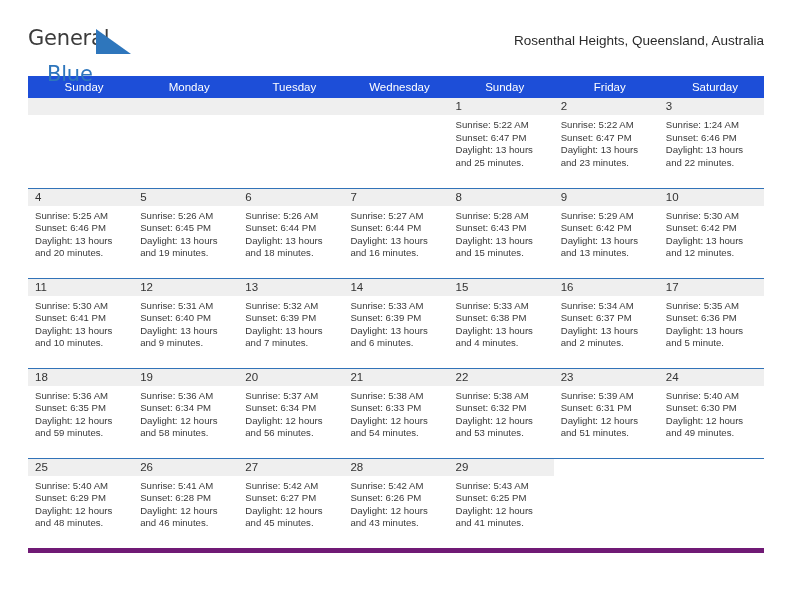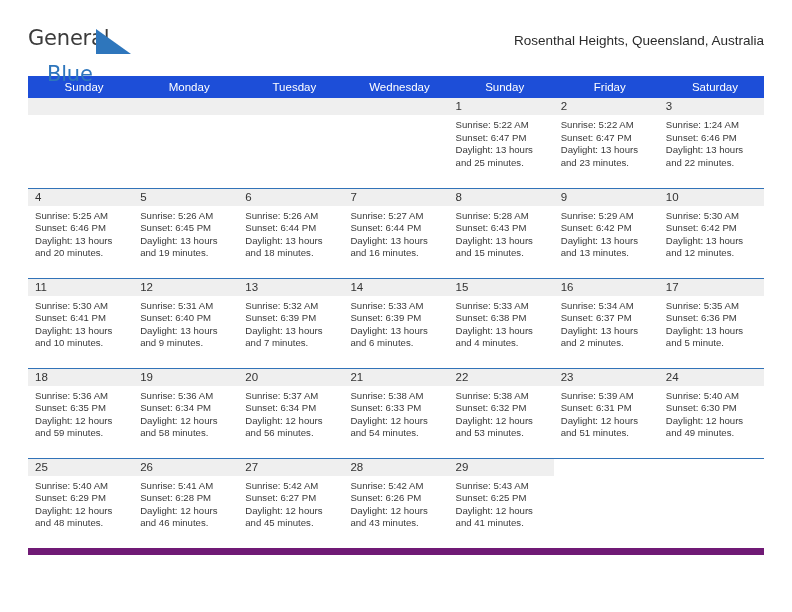--- a/index.html
+++ b/index.html
@@ -96,21 +96,21 @@
     box-sizing: border-box;
   }
   .week-row > td {
     vertical-align: top;
     padding: 0;
     border-bottom: 1px solid #3273b8;
     height: 90px;
     box-sizing: border-box;
   }
   .week-row.last > td {
-    border-bottom: 7px solid #701a75;
+    border-bottom: 5px solid #701a75;
   }
   .cell {
     height: 89px;
     box-sizing: border-box;
   }
   .daynum-band {
     background: #efefef;
     height: 17px;
     line-height: 17px;
     padding-left: 7px;

